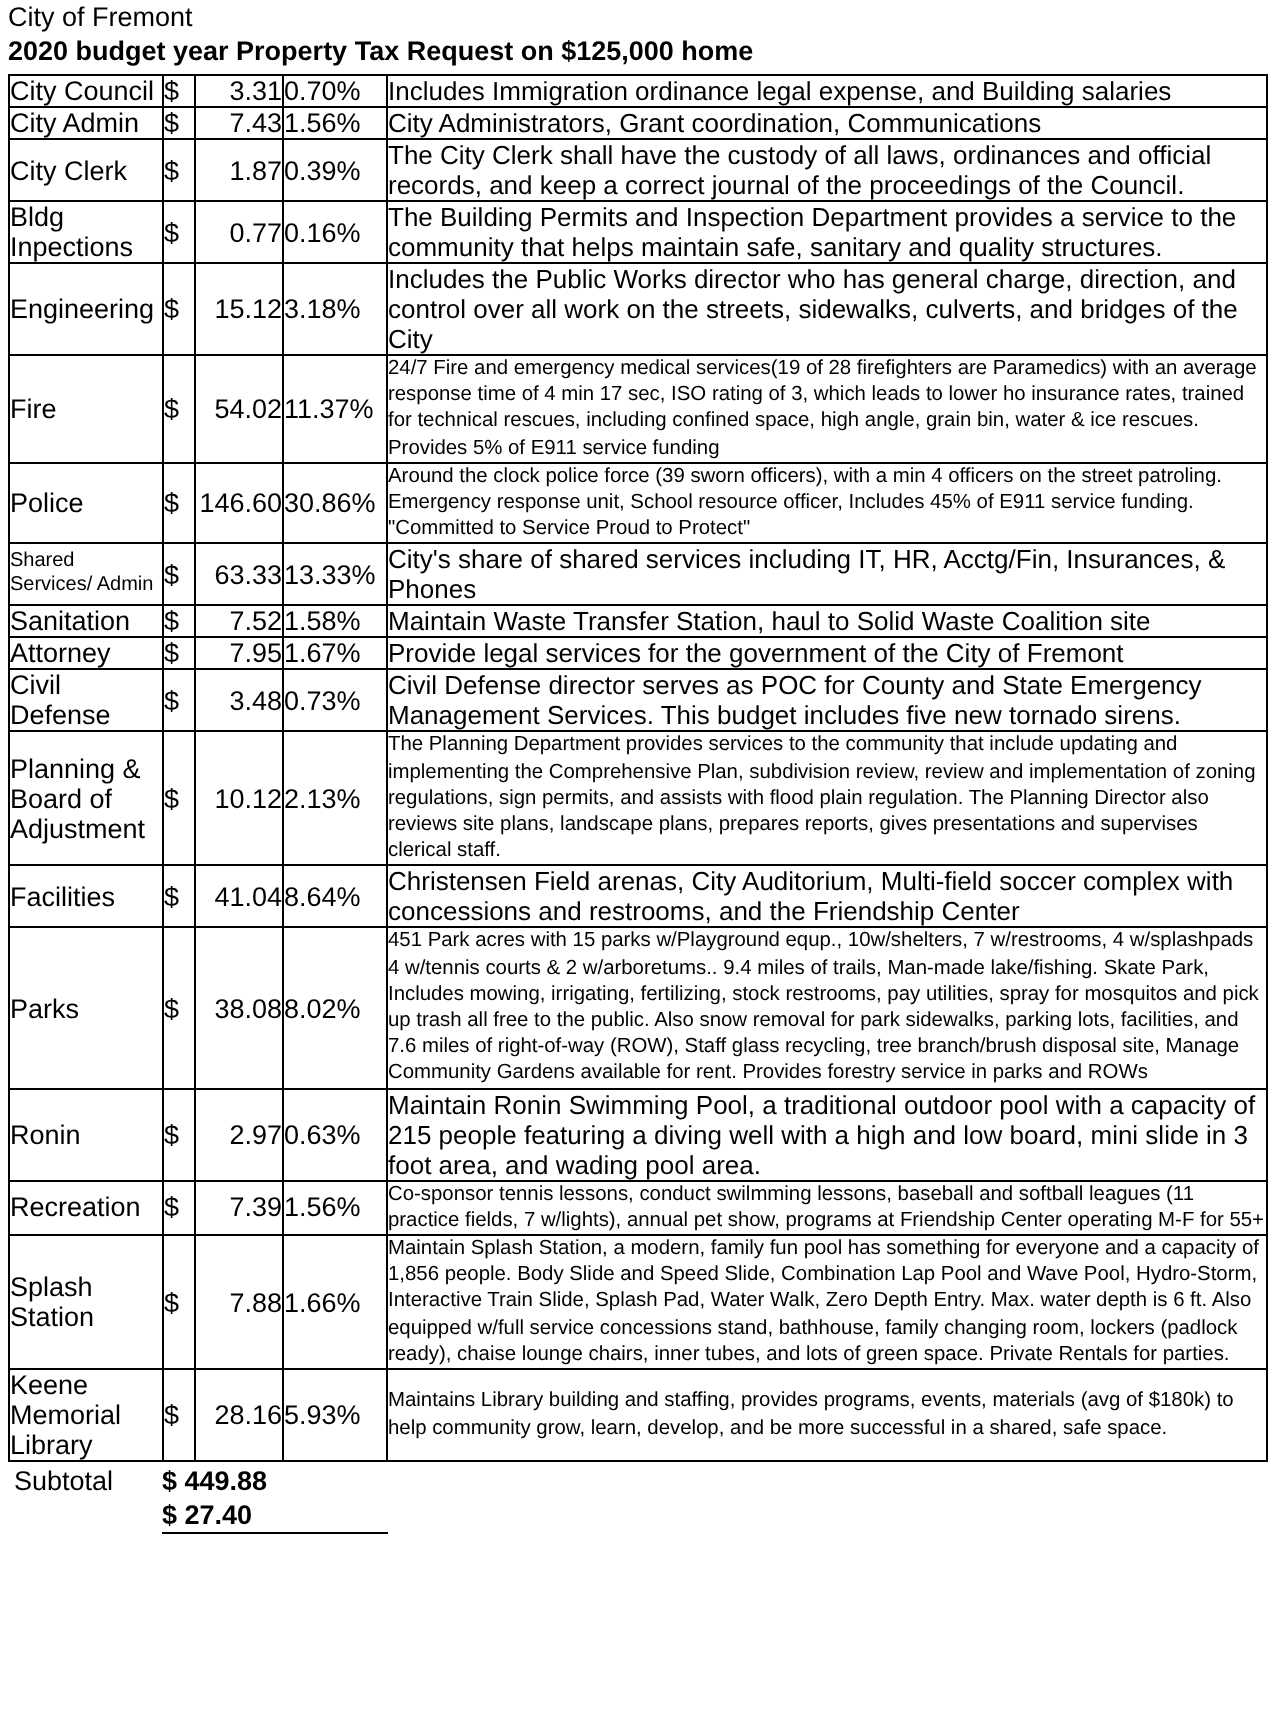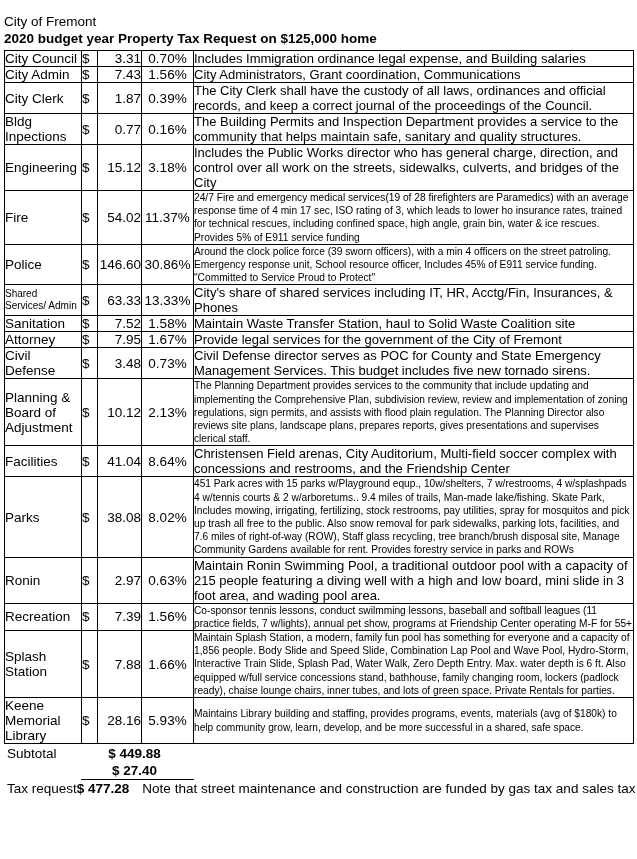--- a/index.html
+++ b/index.html
@@ -12,21 +12,21 @@
     height: 859px;
     font-family: "Liberation Sans", sans-serif;
     color: #000000;
     overflow: hidden;
   }
   .page {
     position: relative;
     width: 538px;
     height: 859px;
     box-sizing: border-box;
-    padding: 14px 0 0 4px;
+    padding: 1px 0 0 4px;
   }
   .title-line-1 {
     font-size: 13.5px;
     line-height: 16px;
     white-space: nowrap;
   }
   .title-line-2 {
     font-size: 13.5px;
     line-height: 16px;
     font-weight: bold;
@@ -67,21 +67,21 @@
   }
   .amt {
     font-size: 13.5px;
     line-height: 15px;
     text-align: right;
     padding: 2px 4px 2px 0;
   }
   .pct {
     font-size: 13.5px;
     line-height: 15px;
-    text-align: center;
+    text-align: left;
     padding: 2px 3px 2px 0;
     margin-top: 26px;
   }
   .desc {
     font-size: 13px;
     line-height: 15px;
     padding: 1px 2px 1px 3px;
   }
   .desc.small {
     font-size: 10.2px;
@@ -103,21 +103,21 @@
     width: 77px;
     font-weight: normal;
     padding-left: 3px;
     box-sizing: border-box;
     white-space: nowrap;
   }
   .fvalue {
     width: 113px;
     box-sizing: border-box;
     font-weight: bold;
-    text-align: center;
+    text-align: left;
     padding-right: 6px;
     white-space: nowrap;
   }
   .fvalue.ruled {
     border-bottom: 1px solid #000000;
   }
   .fnote {
     padding-left: 7px;
     font-weight: normal;
     white-space: nowrap;
@@ -293,20 +293,15 @@
   <div class="footer">
     <div class="frow">
       <div class="flabel">Subtotal</div>
       <div class="fvalue">$ 449.88</div>
       <div class="fnote"></div>
     </div>
     <div class="frow">
       <div class="flabel"></div>
       <div class="fvalue ruled">$  27.40</div>
     </div>
-    <div class="frow">
-      <div class="flabel">Tax request</div>
-      <div class="fvalue">$ 477.28</div>
-      <div class="fnote">Note that street maintenance and construction are funded by gas tax and sales tax</div>
-    </div>
   </div>
 
 </div>
 
 </body></html>

